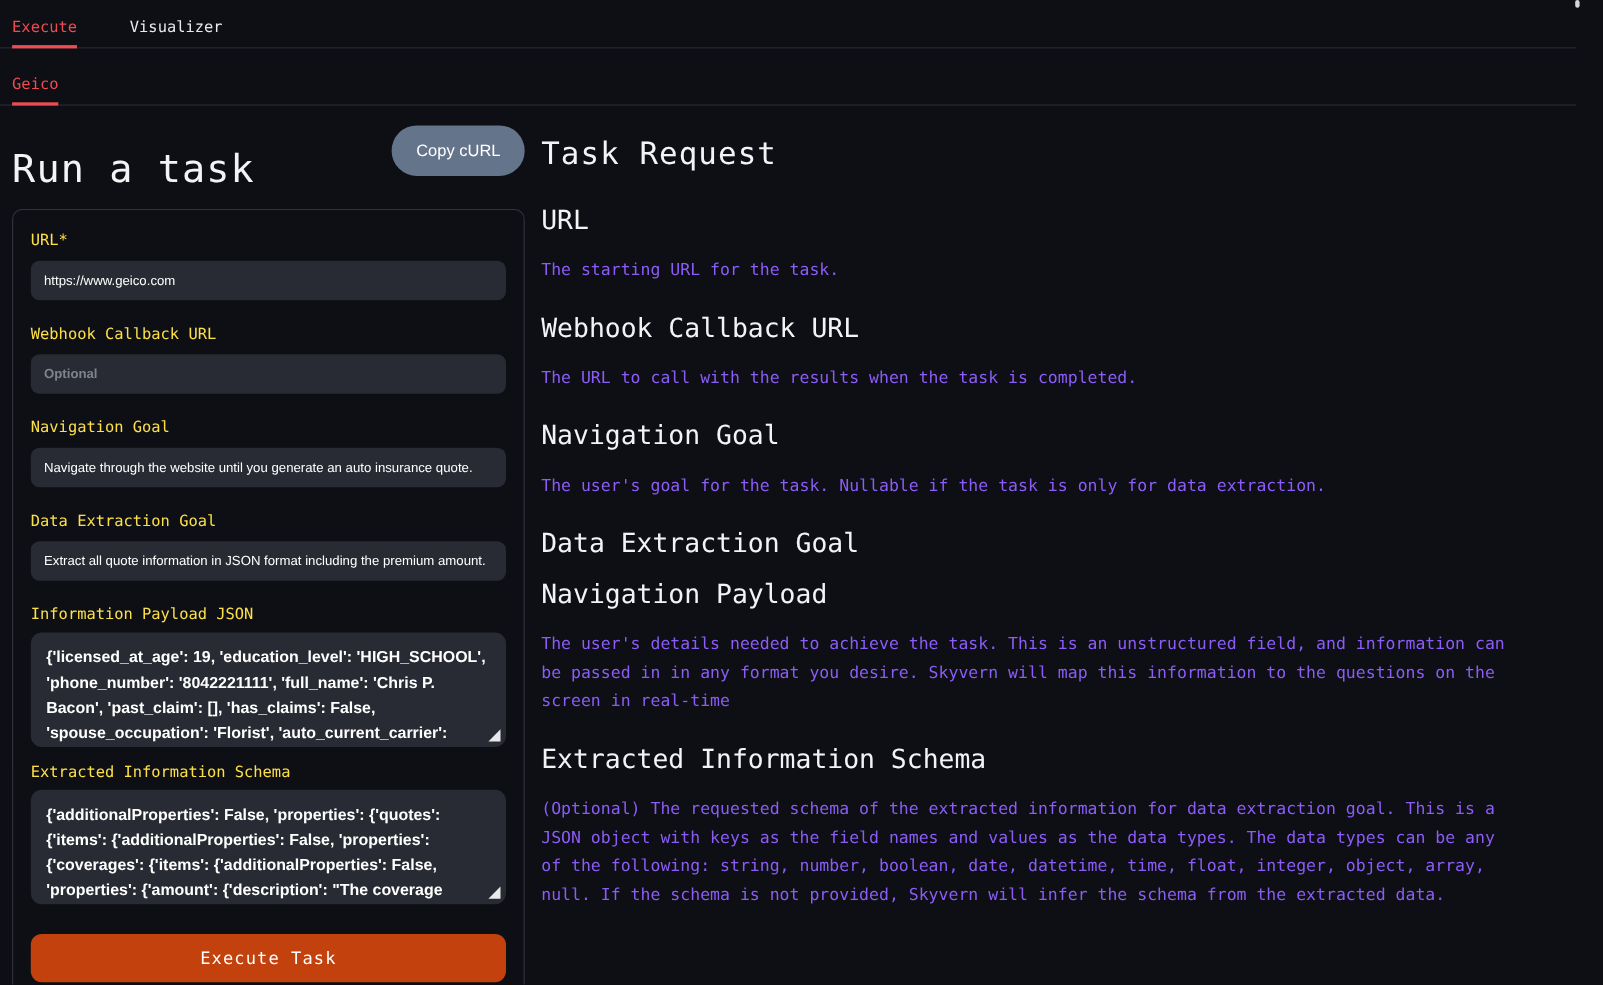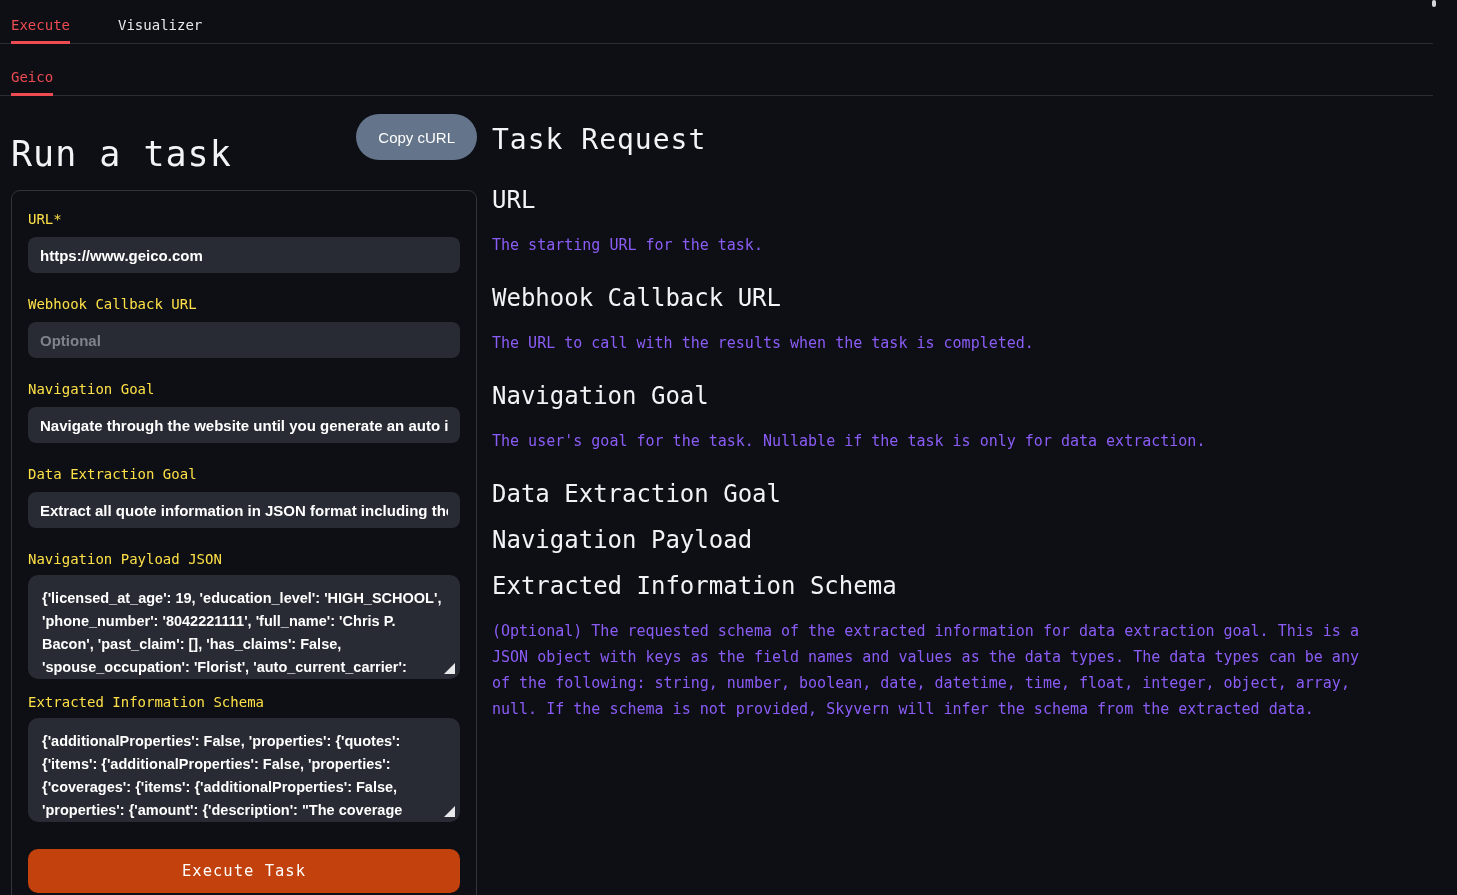--- a/index.html
+++ b/index.html
@@ -46,21 +46,21 @@
   
   .card {
     margin-top: 16px; border: 1px solid #31343c; border-radius: 9px;
     padding: 20px 16px 16px 16px; background: #0d0f15; height: 720px;
   }
   .field-label {
     display: block; font-size: 14px; line-height: 16px; color: #fde047; margin-bottom: 10px;
   }
   .text-input {
     width: 100%; height: 36px; background: #282b33; border: none; border-radius: 8px;
-    color: #ffffff; font-family: "Liberation Sans", sans-serif; font-weight: 700; font-size: 15px;
+    color: #ffffff; font-family: "Liberation Sans", sans-serif; font-weight: 400; font-size: 12px;
     padding: 0 12px; outline: none; margin-bottom: 23px; display: block;
   }
   .text-input::placeholder { color: #7f838c; font-weight: 700; }
   .ta-wrap { position: relative; margin-bottom: 13px; }
   .ta-wrap.first { margin-bottom: 15px; }
   textarea.json-input {
     width: 100%; height: 104px; background: #282b33; border: none; border-radius: 10px;
     color: #ffffff; font-family: "Liberation Sans", sans-serif; font-weight: 700; font-size: 14.5px;
     line-height: 23px; padding: 12px 14px; outline: none; resize: none; overflow: hidden; display: block;
   }
@@ -125,21 +125,21 @@
 
         <label class="field-label">Webhook Callback URL</label>
         <input class="text-input" type="text" placeholder="Optional" style="">
 
         <label class="field-label">Navigation Goal</label>
         <input class="text-input" type="text" value="Navigate through the website until you generate an auto insurance quote." style="">
 
         <label class="field-label">Data Extraction Goal</label>
         <input class="text-input" type="text" value="Extract all quote information in JSON format including the premium amount." style="">
 
-        <label class="field-label ta-label">Navigation Payload JSON</label>
+        <label class="field-label ta-label">Information Payload JSON</label>
         <div class="ta-wrap first">
           <textarea class="json-input" spellcheck="false" style="">{'licensed_at_age': 19, 'education_level': 'HIGH_SCHOOL', 'phone_number': '8042221111', 'full_name': 'Chris P. Bacon', 'past_claim': [], 'has_claims': False, 'spouse_occupation': 'Florist', 'auto_current_carrier': 'None'}</textarea>
           <div class="resize-grip"></div>
         </div>
 
         <label class="field-label ta-label">Extracted Information Schema</label>
         <div class="ta-wrap">
           <textarea class="json-input" spellcheck="false" style="">{'additionalProperties': False, 'properties': {'quotes': {'items': {'additionalProperties': False, 'properties': {'coverages': {'items': {'additionalProperties': False, 'properties': {'amount': {'description': "The coverage amount"}}}}}}}}}</textarea>
           <div class="resize-grip"></div>
         </div>
@@ -156,20 +156,21 @@
 
       <h3 class="doc-heading">Webhook Callback URL</h3>
       <p class="doc-body">The URL to call with the results when the task is completed.</p>
 
       <h3 class="doc-heading">Navigation Goal</h3>
       <p class="doc-body">The user's goal for the task. Nullable if the task is only for data extraction.</p>
 
       <h3 class="doc-heading">Data Extraction Goal</h3>
 
       <h3 class="doc-heading">Navigation Payload</h3>
+      <p class="doc-body">The user's details needed to achieve the task. This is an unstructured field, and information can be passed in in any format you desire. Skyvern will map this information to the questions on the screen in real-time</p>
 
       <h3 class="doc-heading">Extracted Information Schema</h3>
       <p class="doc-body">(Optional) The requested schema of the extracted information for data extraction goal. This is a JSON object with keys as the field names and values as the data types. The data types can be any of the following: string, number, boolean, date, datetime, time, float, integer, object, array, null. If the schema is not provided, Skyvern will infer the schema from the extracted data.</p>
     </div>
   </div>
 
 </div>
 
 <div class="scroll-thumb"></div>
 

